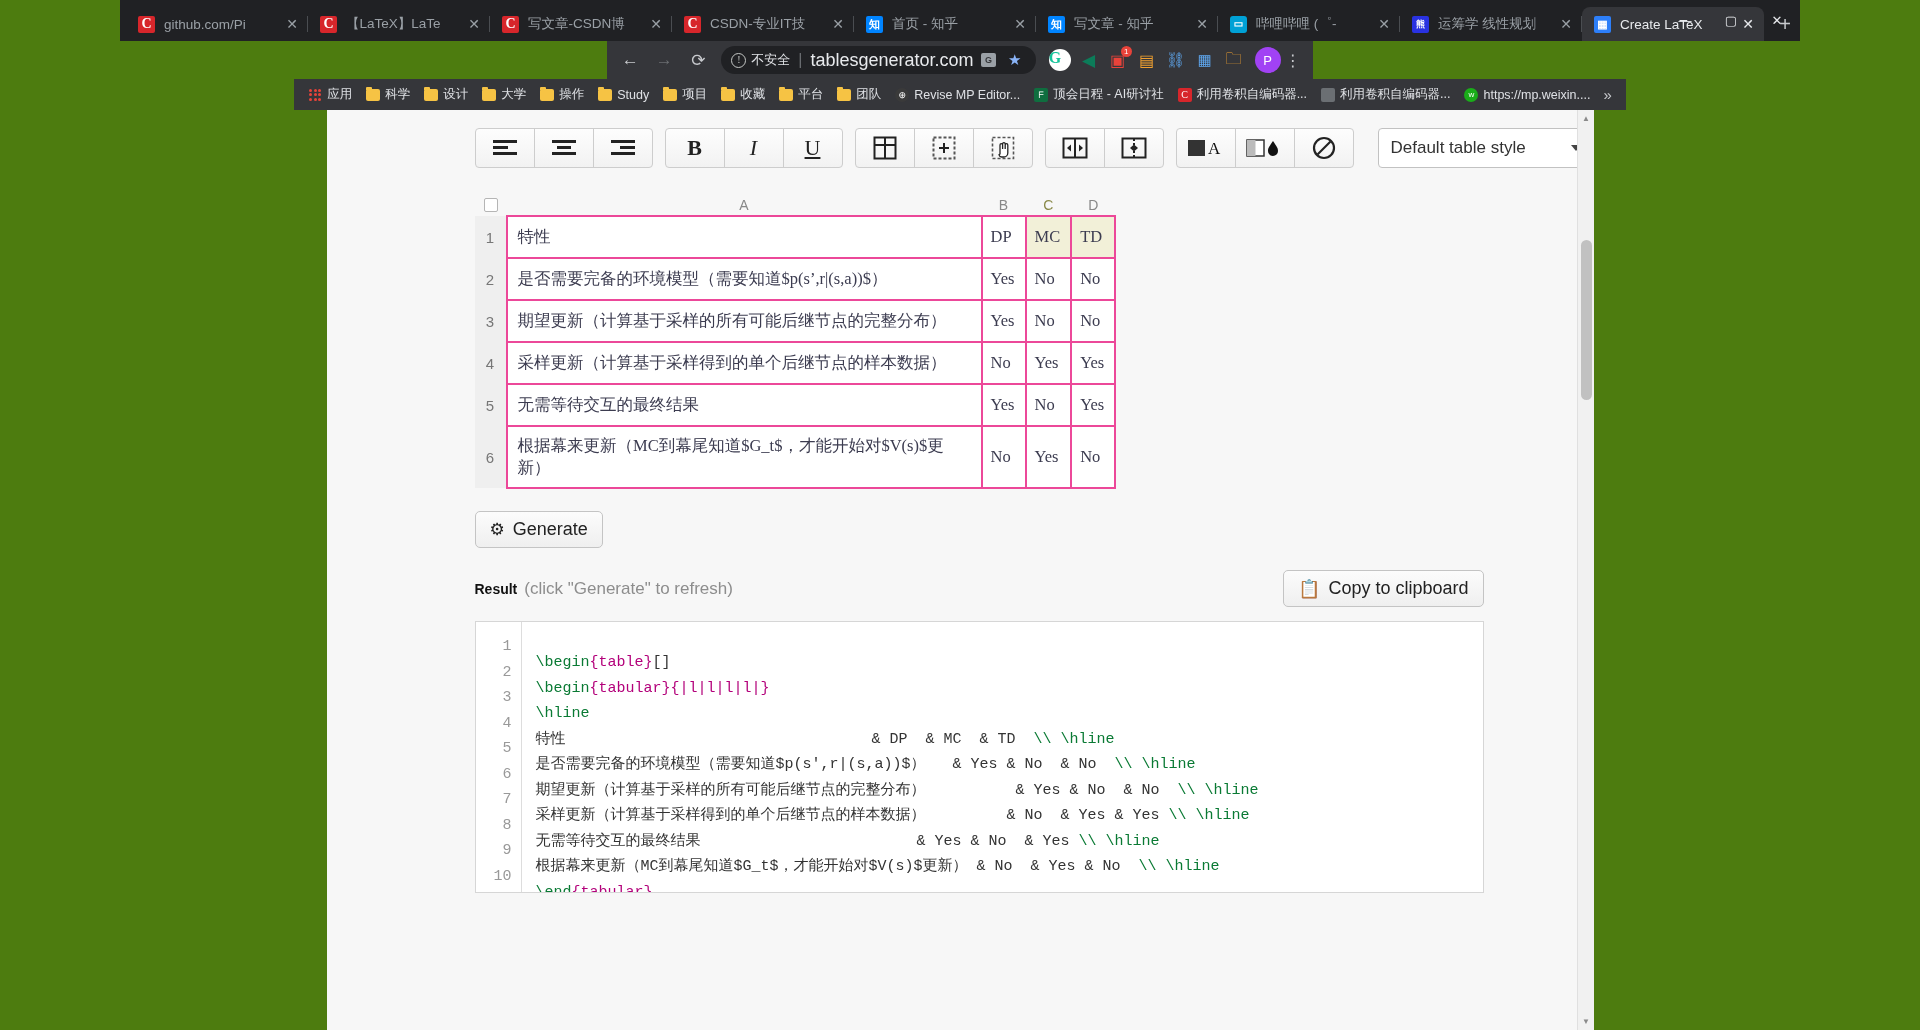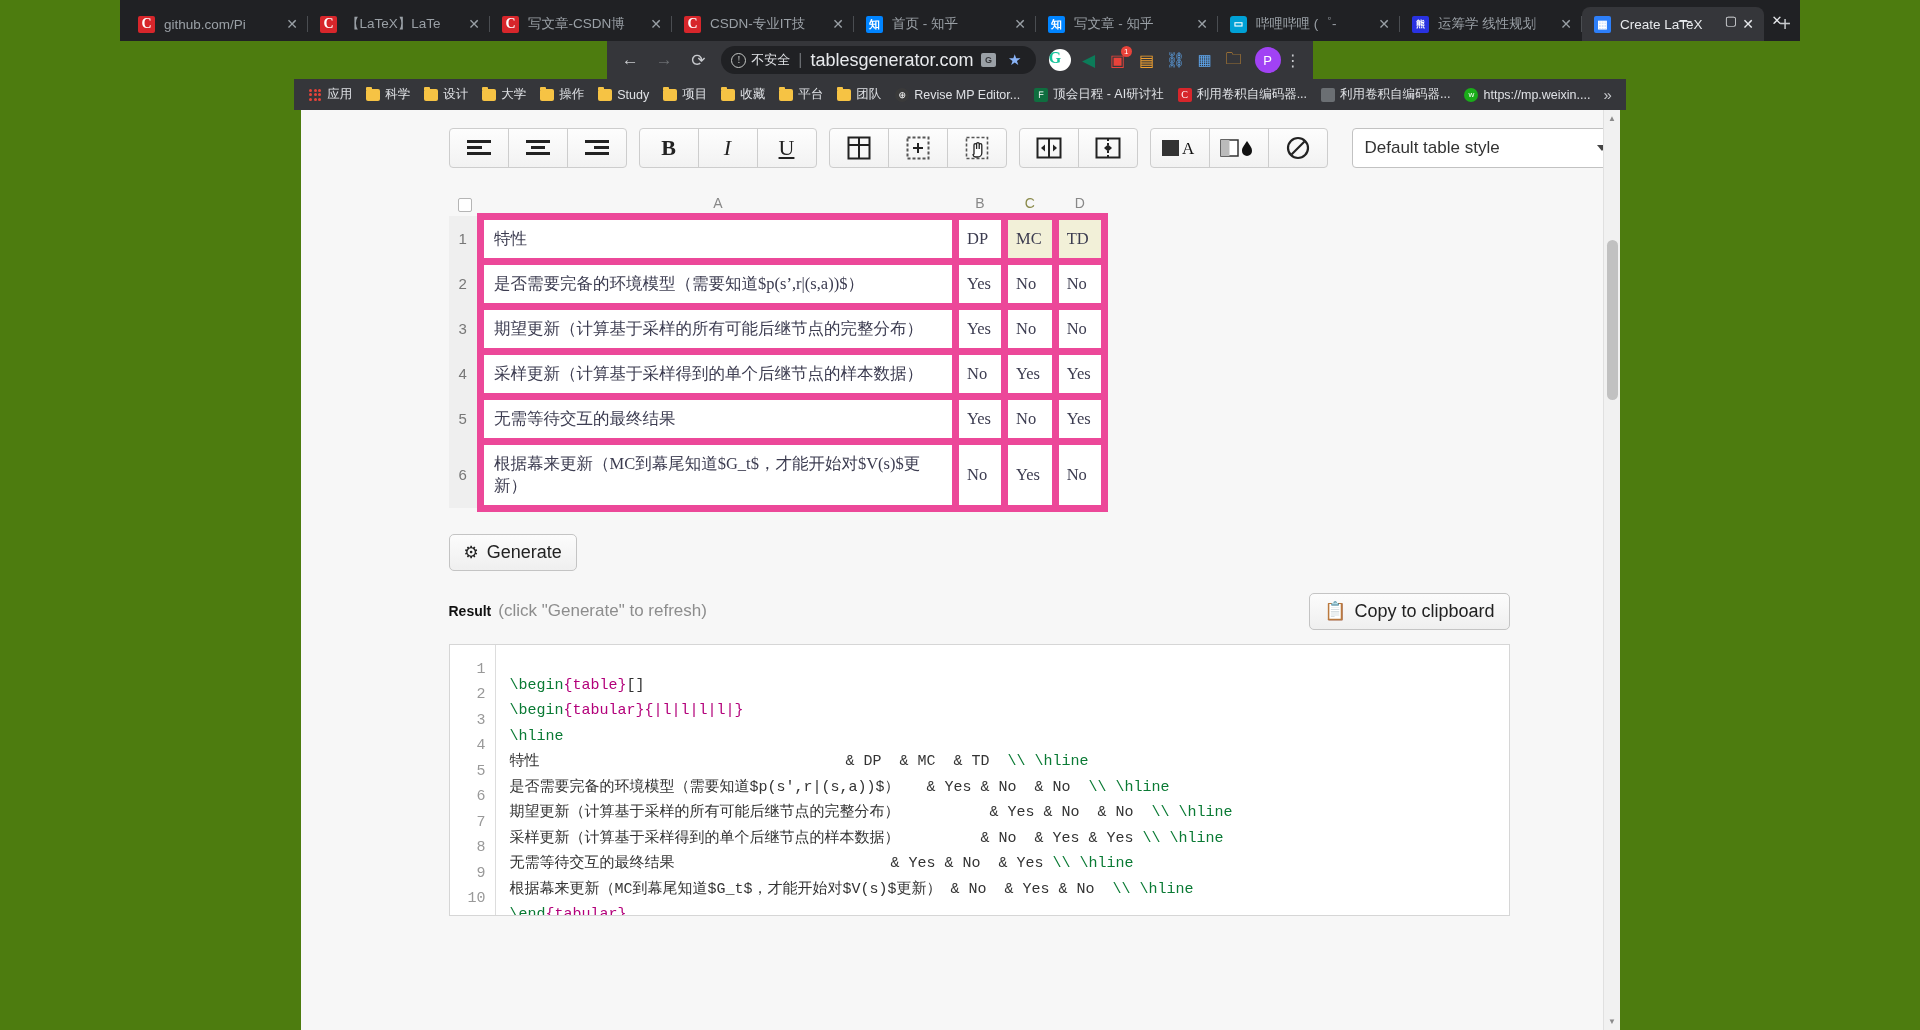--- a/index.html
+++ b/index.html
@@ -253,21 +253,21 @@
   }
   .btn-group .tbtn:first-child { margin-left:0; border-radius: 4px 0 0 4px; }
   .btn-group .tbtn:last-child { border-radius: 0 4px 4px 0; }
   .btn-group .tbtn:only-child { border-radius: 4px; }
   .tbtn svg { display:block; }
   .tbtn .glyph { font-size: 22px; line-height:1; font-family:"Liberation Serif", serif; }
   .tbtn .glyph.b { font-weight: bold; }
   .tbtn .glyph.i { font-style: italic; }
   .tbtn .glyph.u { text-decoration: underline; }
   .tsel {
-    width: 268px; height: 40px;
+    width: 216px; height: 40px;
     background: #fff;
     border: 1px solid #c2c2c2;
     border-radius: 4px;
     display:flex; align-items:center;
     padding: 0 12px;
     font-size: 17px; color:#333;
     margin-left: 12px;
     position: relative;
   }
   .tsel .caret {
@@ -301,21 +301,21 @@
   .sheet .rowhdr {
     width: 32px;
     background: #efefef;
     color: #777;
     font-size: 15px;
     text-align: center;
     font-weight: normal;
     border: none;
   }
   .sheet td.cell {
-    border: 7px solid #ec4899;
+    border: 2px solid #ec4899;
     padding: 8px 10px;
     font-size: 16.5px;
     color: #3c3c50;
     font-family: "Liberation Serif", serif;
     height: 42px;
     vertical-align: middle;
     background: #fff;
   }
   .sheet td.cell.a   { width: 475px; }
   .sheet td.cell.bcd { width: 37px; text-align: left; padding-left: 8px; }

